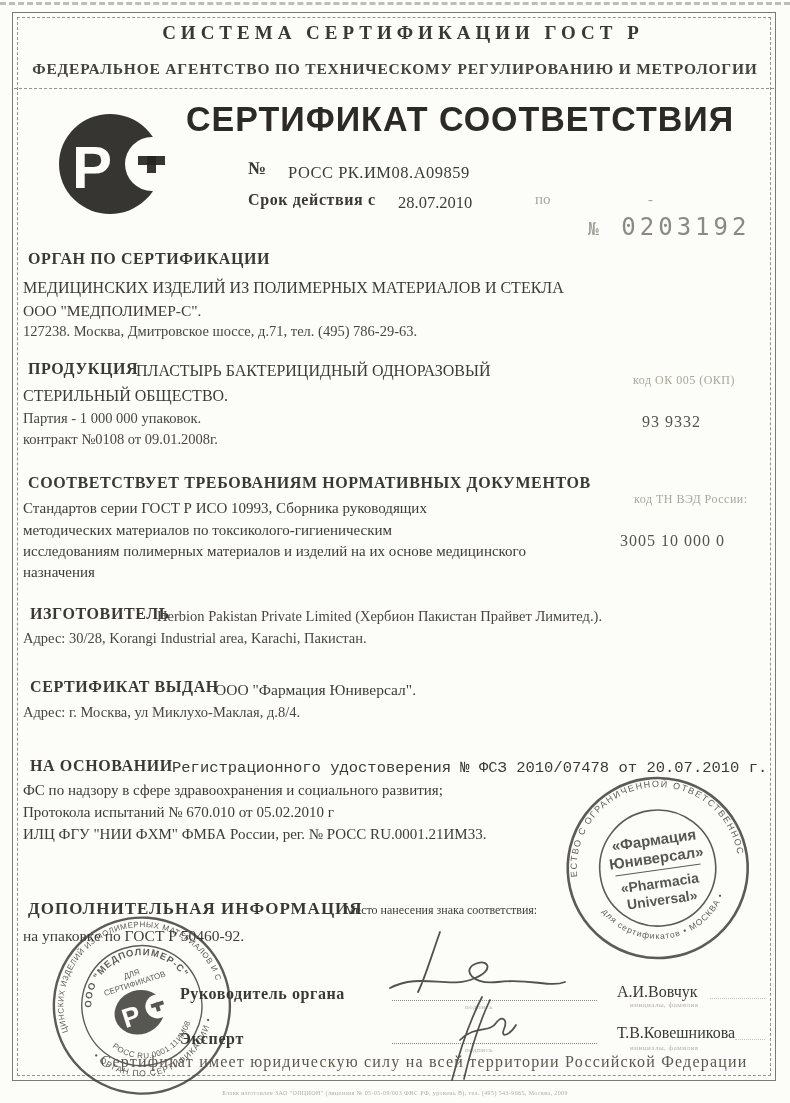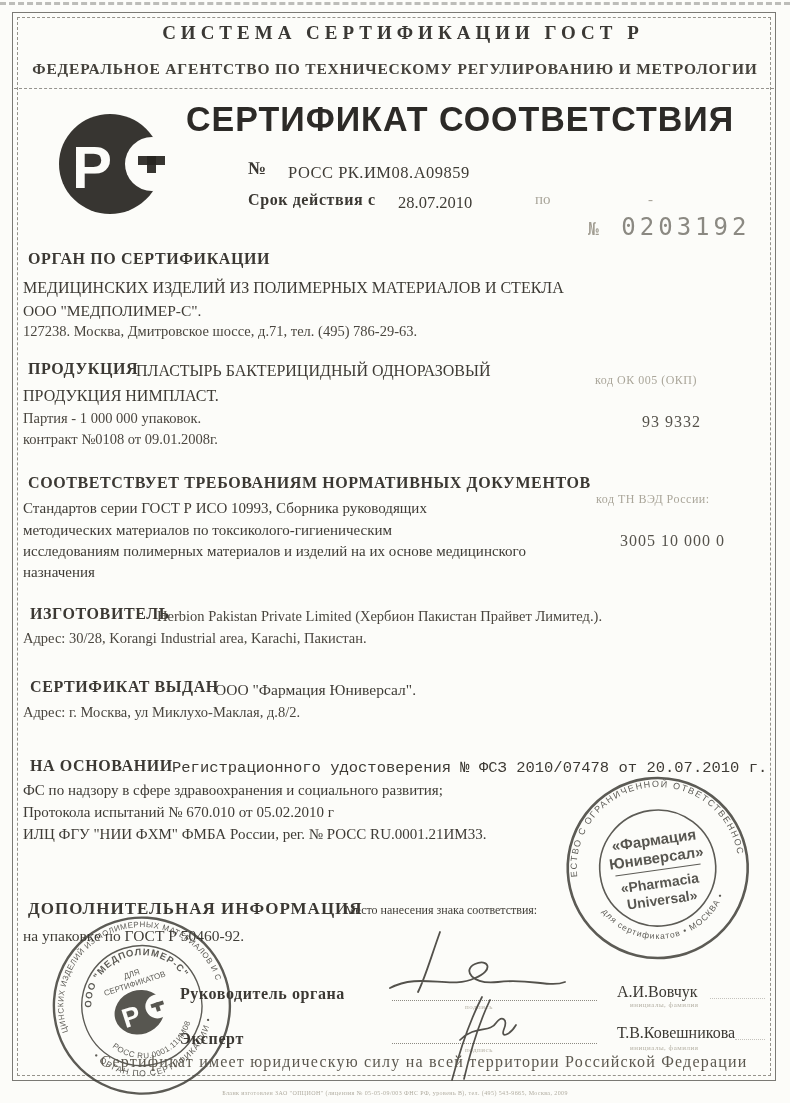--- a/index.html
+++ b/index.html
@@ -13,21 +13,21 @@
   .frame-inner{position:absolute;left:4px;top:4px;right:4px;bottom:4px;border:1px dashed #8a8880;}
   .header-rule{position:absolute;left:14px;top:88px;width:760px;border-top:1.5px dashed #7c7a74;opacity:.8;}
   .abs{position:absolute;}
   .hdr1{width:100%;text-align:center;font-weight:bold;font-size:19px;letter-spacing:5px;color:#3a3834;}
   .hdr2{width:100%;text-align:center;font-weight:bold;font-size:15.5px;letter-spacing:.8px;color:#45423c;}
   .title{font-family:"Liberation Sans","DejaVu Sans",sans-serif;font-weight:bold;font-size:34px;letter-spacing:1px;color:#2c2a27;transform:scaleY(1.05);}
   .lbl{font-weight:bold;font-size:16px;letter-spacing:.6px;color:#3b3833;}
   .txt{font-size:15px;color:#3e3b35;}
   .txt-sm{font-size:14.5px;color:#4a463f;}
   .faint{color:#a9a59a;}
-  .code-lbl{font-size:12px;color:#aaa69a;letter-spacing:.5px;}
+  .code-lbl{font-size:12px;color:#aaa69a;letter-spacing:.5px;margin-left:38px;}
   .code-val{font-size:16px;color:#55524b;letter-spacing:1px;}
   .bigno{font-family:"DejaVu Sans Mono","Liberation Mono",monospace;font-size:24px;letter-spacing:4px;color:#8b8982;}
   .bigno-sign{font-size:18px;color:#a19d92;}
   .dotline{border-bottom:1.5px dotted #8d8a82;}
   .caption{font-size:7px;color:#b5b1a5;letter-spacing:.5px;}
   .name{font-size:16px;color:#3c3933;}
   .legal{width:100%;text-align:center;font-size:16px;letter-spacing:1.2px;color:#5c584f;}
   .microprint{width:100%;text-align:center;font-size:6px;color:#b0aca0;filter:blur(.3px);letter-spacing:.4px;}
   .stamp{opacity:.82;}
   svg text{font-family:"Liberation Sans","DejaVu Sans",sans-serif;}
@@ -65,41 +65,41 @@
   <div class="abs txt faint" style="left:648px;top:191px;">-</div>
   <div class="abs bigno" style="left:588px;top:213px;"><span class="bigno-sign">№</span> <span>0203192</span></div>
 
   <div class="abs lbl" style="left:28px;top:250px;">ОРГАН ПО СЕРТИФИКАЦИИ</div>
   <div class="abs txt" style="left:23px;top:279px;font-size:16px;">МЕДИЦИНСКИХ ИЗДЕЛИЙ ИЗ ПОЛИМЕРНЫХ МАТЕРИАЛОВ И СТЕКЛА</div>
   <div class="abs txt" style="left:23px;top:302px;font-size:15.5px;">ООО "МЕДПОЛИМЕР-С".</div>
   <div class="abs txt-sm" style="left:23px;top:323px;">127238. Москва, Дмитровское шоссе, д.71, тел. (495) 786-29-63.</div>
 
   <div class="abs lbl" style="left:28px;top:360px;">ПРОДУКЦИЯ</div>
   <div class="abs txt" style="left:136px;top:362px;font-size:16px;">ПЛАСТЫРЬ БАКТЕРИЦИДНЫЙ ОДНОРАЗОВЫЙ</div>
-  <div class="abs txt" style="left:23px;top:387px;font-size:16px;">ПРОДУКЦИЯ НИМПЛАСТ.</div>
+  <div class="abs txt" style="left:23px;top:387px;font-size:16px;">СТЕРИЛЬНЫЙ ОБЩЕСТВО.</div>
   <div class="abs txt-sm" style="left:23px;top:410px;">Партия - 1 000 000 упаковок.</div>
   <div class="abs txt-sm" style="left:23px;top:431px;">контракт №0108 от 09.01.2008г.</div>
   <div class="abs code-lbl" style="left:595px;top:373px;">код ОК 005 (ОКП)</div>
   <div class="abs code-val" style="left:642px;top:413px;">93 9332</div>
 
   <div class="abs lbl" style="left:28px;top:474px;">СООТВЕТСТВУЕТ ТРЕБОВАНИЯМ НОРМАТИВНЫХ ДОКУМЕНТОВ</div>
   <div class="abs txt" style="left:23px;top:500px;">Стандартов серии ГОСТ Р ИСО 10993, Сборника руководящих</div>
   <div class="abs txt" style="left:23px;top:522px;">методических материалов по токсиколого-гигиеническим</div>
   <div class="abs txt" style="left:23px;top:543px;">исследованиям полимерных материалов и изделий на их основе медицинского</div>
   <div class="abs txt" style="left:23px;top:564px;">назначения</div>
   <div class="abs code-lbl" style="left:596px;top:492px;">код ТН ВЭД России:</div>
   <div class="abs code-val" style="left:620px;top:532px;">3005 10 000 0</div>
 
   <div class="abs lbl" style="left:30px;top:605px;">ИЗГОТОВИТЕЛЬ</div>
   <div class="abs txt-sm" style="left:157px;top:608px;">Herbion Pakistan Private Limited (Хербион Пакистан Прайвет Лимитед.).</div>
   <div class="abs txt-sm" style="left:23px;top:630px;">Адрес: 30/28, Korangi Industrial area, Karachi, Пакистан.</div>
 
   <div class="abs lbl" style="left:30px;top:678px;">СЕРТИФИКАТ ВЫДАН</div>
   <div class="abs txt" style="left:215px;top:681px;font-size:15.5px;">ООО "Фармация Юниверсал".</div>
-  <div class="abs txt-sm" style="left:23px;top:704px;">Адрес: г. Москва, ул Миклухо-Маклая, д.8/2.</div>
+  <div class="abs txt-sm" style="left:23px;top:704px;">Адрес: г. Москва, ул Миклухо-Маклая, д.8/4.</div>
 
   <div class="abs lbl" style="left:30px;top:757px;">НА ОСНОВАНИИ</div>
   <div class="abs txt" style="left:172px;top:759px;font-size:15.5px;font-family:Liberation Mono, monospace;">Регистрационного удостоверения № ФСЗ 2010/07478 от 20.07.2010 г.</div>
   <div class="abs txt" style="left:23px;top:782px;">ФС по надзору в сфере здравоохранения и социального развития;</div>
   <div class="abs txt" style="left:23px;top:804px;">Протокола испытаний № 670.010 от 05.02.2010 г</div>
   <div class="abs txt" style="left:23px;top:826px;">ИЛЦ ФГУ "НИИ ФХМ" ФМБА России, рег. № РОСС RU.0001.21ИМ33.</div>
 
   <div class="abs lbl" style="left:28px;top:899px;font-size:17px;letter-spacing:1px;">ДОПОЛНИТЕЛЬНАЯ ИНФОРМАЦИЯ</div>
   <div class="abs txt" style="left:345px;top:903px;font-size:12px;">Место нанесения знака соответствия:</div>
   <div class="abs txt" style="left:23px;top:927px;font-size:15.5px;">на упаковке по ГОСТ Р 50460-92.</div>

